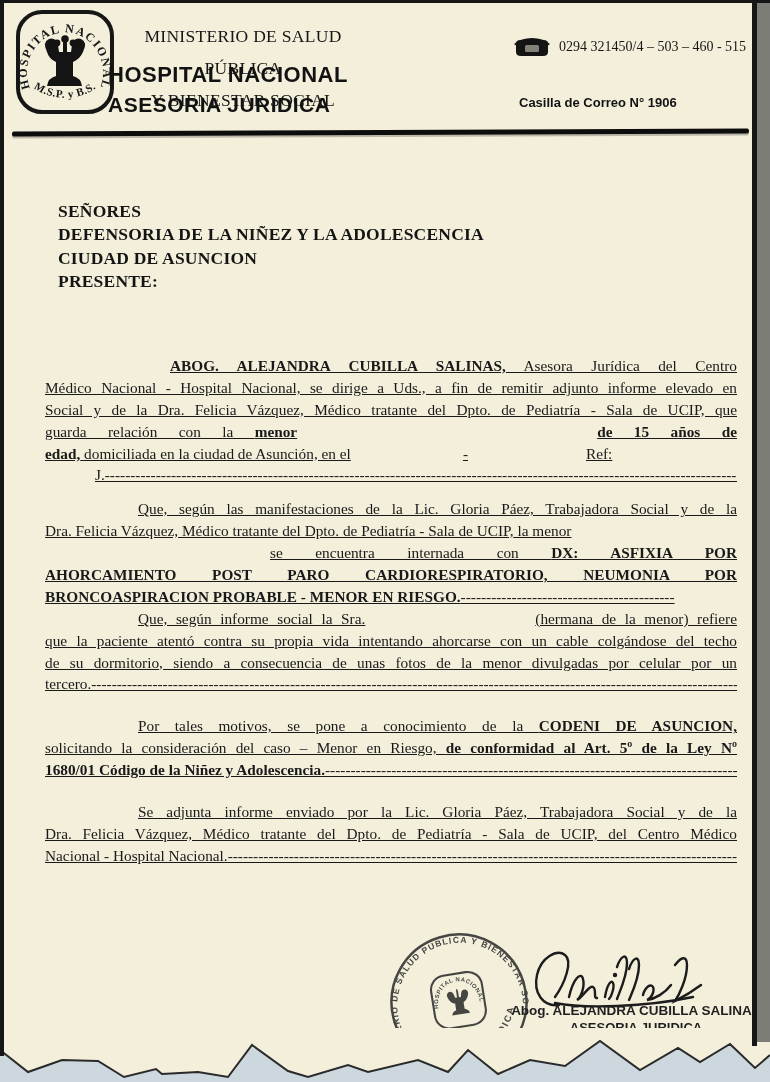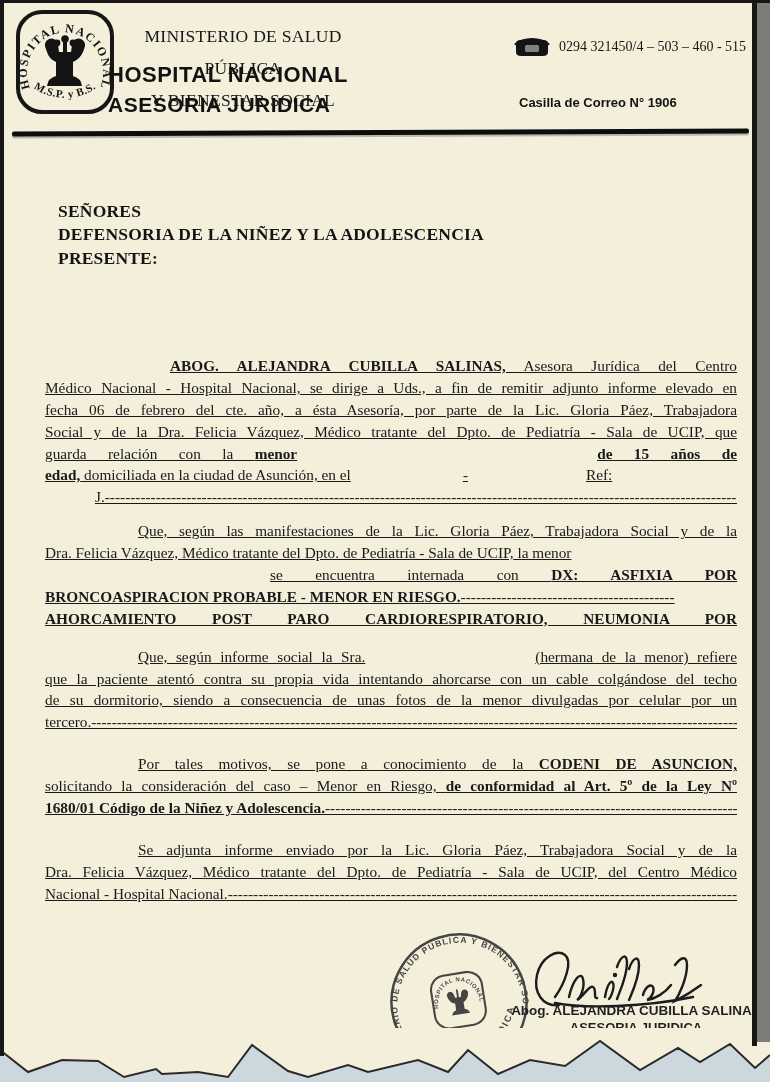--- a/index.html
+++ b/index.html
@@ -92,41 +92,41 @@
     <rect x="12" y="9" width="14" height="7" rx="1.5" fill="#f3efdb" opacity="0.5"></rect>
   </svg>
   <span>0294 321450/4 – 503 – 460 - 515</span>
 </div>
 <div class="pobox">Casilla de Correo N° 1906</div>
 <div class="rule"></div>
 
 <div class="recipient">
   <div>SEÑORES</div>
   <div>DEFENSORIA DE LA NIÑEZ Y LA ADOLESCENCIA</div>
+  <div>CIUDAD DE ASUNCION</div>
   <div>PRESENTE:</div>
 </div>
 
 <div class="bodytext" id="bodytext">
     <div class="para" style="margin-top: 0px;">
       <div class="line j" style="padding-left: 125px;"><b>ABOG. ALEJANDRA CUBILLA SALINAS,</b><span> Asesora Jurídica del Centro</span></div>
       <div class="line j"><span>Médico Nacional - Hospital Nacional, se dirige a Uds., a fin de remitir adjunto informe elevado en</span></div>
-      <div class="line j"><span>fecha 06 de febrero del cte. año, a ésta Asesoría, por parte de la Lic. Gloria Páez, Trabajadora</span></div>
       <div class="line j"><span>Social y de la  Dra. Felicia Vázquez,  Médico tratante del Dpto. de Pediatría - Sala de UCIP, que</span></div>
       <div class="line j"><span>guarda relación con la </span><b>menor</b><span class="gap" style="width: 300px;"></span><b>de 15 años de</b></div>
       <div class="line l"><b>edad,</b><span> domiciliada en la ciudad de Asunción, en el</span><span class="gap" style="width: 112px;"></span><span>-</span><span class="gap" style="width: 118px;"></span><span>Ref:</span></div>
       <div class="line l nw"><span class="gap" style="width: 50px;"></span><span>J.---------------------------------------------------------------------------------------------------------------------------------------</span></div>
     </div>
     <div class="para" style="margin-top: 12px;">
       <div class="line j" style="padding-left: 93px;"><span>Que, según las manifestaciones de la Lic. Gloria Páez, Trabajadora  Social y de la</span></div>
       <div class="line l"><span>Dra. Felicia Vázquez, Médico tratante del Dpto. de Pediatría - Sala de UCIP,</span><span> la menor</span></div>
       <div class="line j" style="padding-left: 225px;"><span>se encuentra internada con </span><b>DX: ASFIXIA POR</b></div>
+      <div class="line j"><b>AHORCAMIENTO POST PARO CARDIORESPIRATORIO, NEUMONIA POR</b></div>
       <div class="line l nw"><b>BRONCOASPIRACION PROBABLE -  MENOR EN RIESGO.</b><span>------------------------------------------</span></div>
-      <div class="line j"><b>AHORCAMIENTO POST PARO CARDIORESPIRATORIO, NEUMONIA POR</b></div>
     </div>
-    <div class="para" style="margin-top: 16px;">
+    <div class="para" style="margin-top: 0;">
       <div class="line j" style="padding-left: 93px;"><span>Que, según informe social la Sra.</span><span class="gap" style="width: 170px;"></span><span>(hermana de la menor) refiere</span></div>
       <div class="line j"><span>que la paciente atentó contra su propia vida intentando ahorcarse con un cable colgándose del techo</span></div>
       <div class="line j"><span>de su dormitorio, siendo a consecuencia de unas fotos de la menor divulgadas por celular por un</span></div>
       <div class="line l nw"><span>tercero.-------------------------------------------------------------------------------------------------------------------------------------</span></div>
     </div>
     <div class="para" style="margin-top: 20px;">
       <div class="line j" style="padding-left: 93px;"><span>Por tales motivos, se pone a conocimiento de la </span><b>CODENI DE ASUNCION,</b></div>
       <div class="line j"><span>solicitando la consideración del caso – Menor en Riesgo, </span><b>de conformidad al Art. 5º de la Ley Nº</b></div>
       <div class="line l nw"><b>1680/01 Código de la Niñez y Adolescencia.</b><span>-----------------------------------------------------------------------------------</span></div>
     </div>

